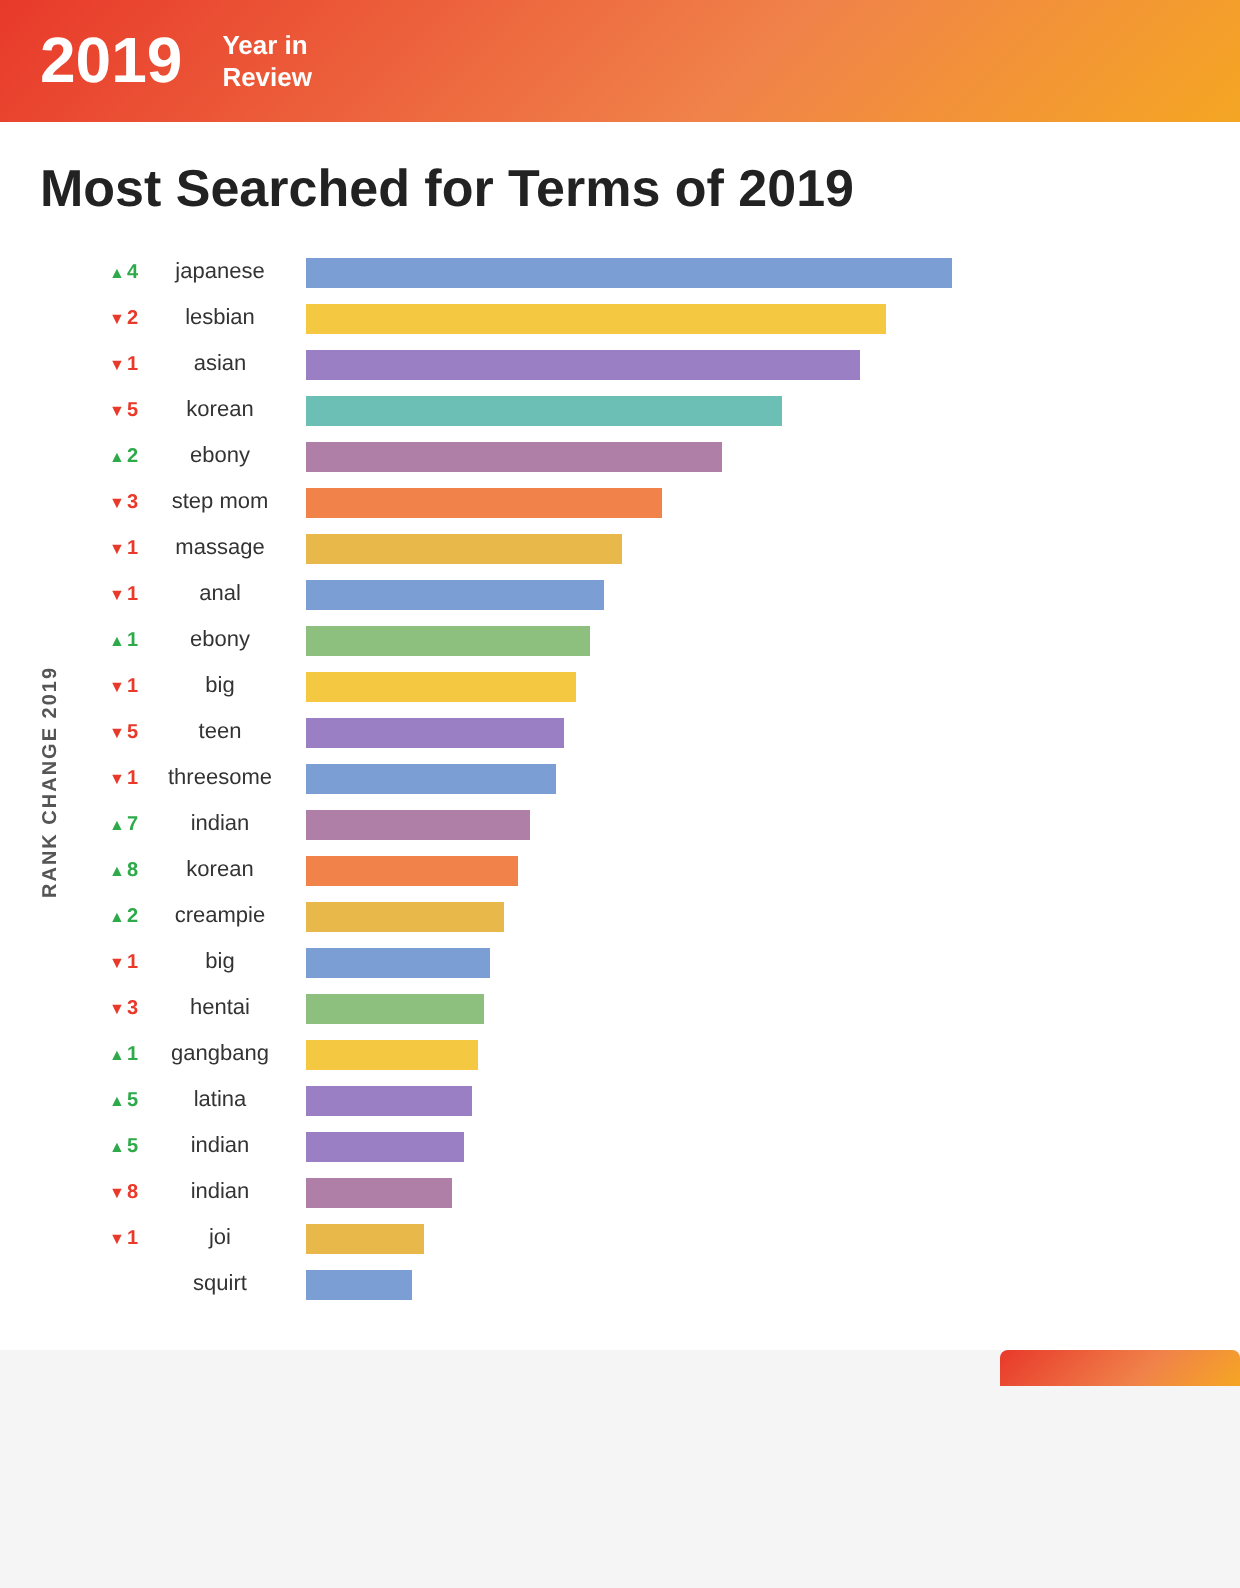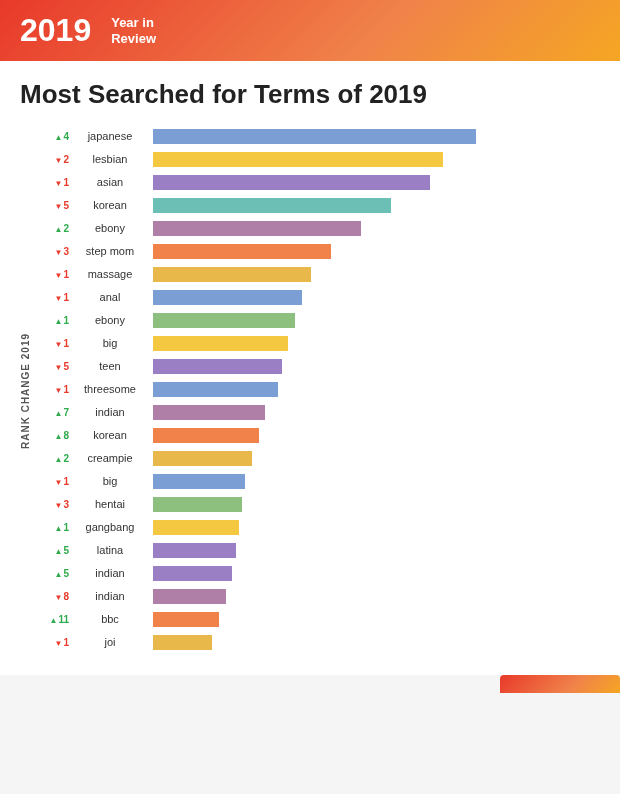--- a/index.html
+++ b/index.html
@@ -359,36 +359,35 @@
           <div class="rank-change down">
             <span class="arrow-down"></span>
             <span>8</span>
           </div>
           <div class="term-label">indian</div>
           <div class="bar-area">
             <div class="bar color-mauve" style="width: 73px;"></div>
           </div>
         </div>
         <div class="chart-row">
-          <div class="rank-change up">
-            <span class="arrow-up"></span>
-            <span>11</span>
-          </div>
-          <div class="term-label">bbc</div>
-          <div class="bar-area">
-            <div class="bar color-orange" style="width: 66px;"></div>
-          </div>
-        </div>
-        <div class="chart-row">
           <div class="rank-change down">
             <span class="arrow-down"></span>
             <span>1</span>
           </div>
           <div class="term-label">joi</div>
           <div class="bar-area">
             <div class="bar color-gold" style="width: 59px;"></div>
+          </div>
+        </div>
+        <div class="chart-row">
+          <div class="rank-change none">
+            <span></span>
+          </div>
+          <div class="term-label">squirt</div>
+          <div class="bar-area">
+            <div class="bar color-blue" style="width: 53px;"></div>
           </div>
         </div>
       </div>
   </div>
 </div>
 
 <div class="footer-decoration"></div>
 
 </body></html>

